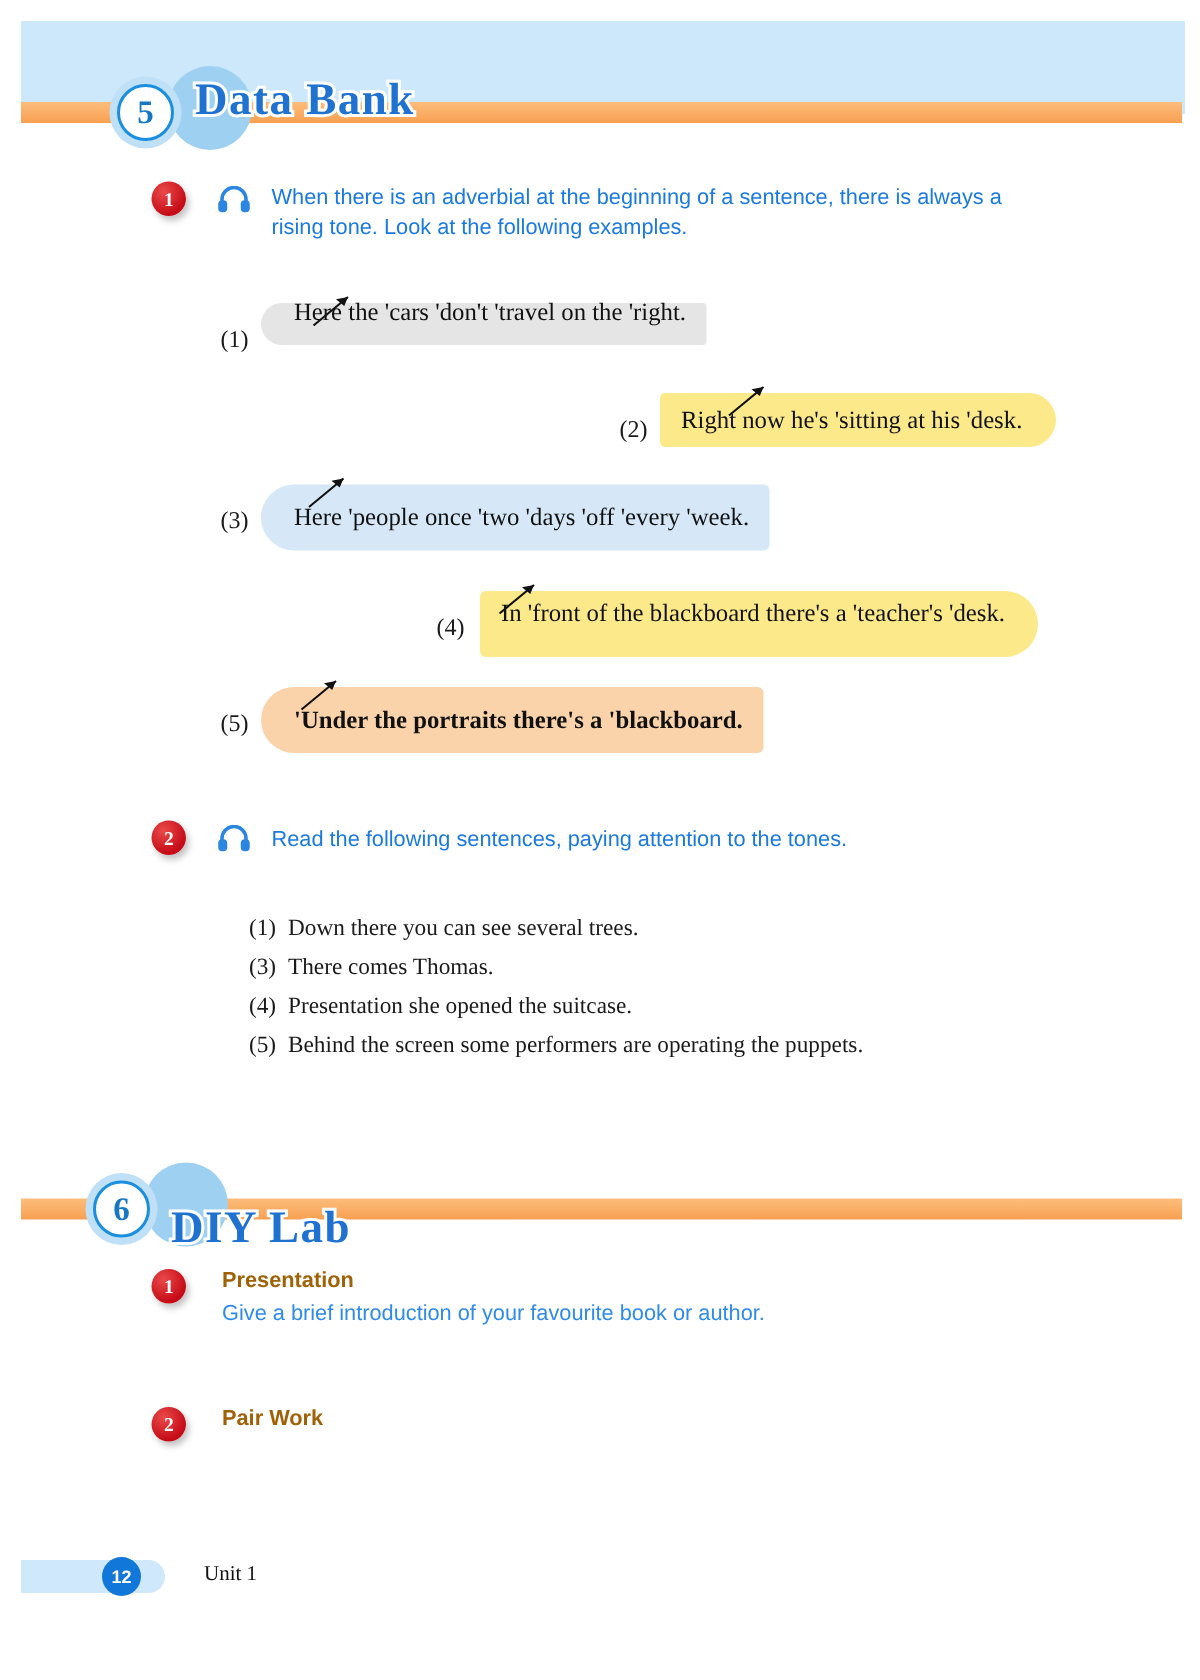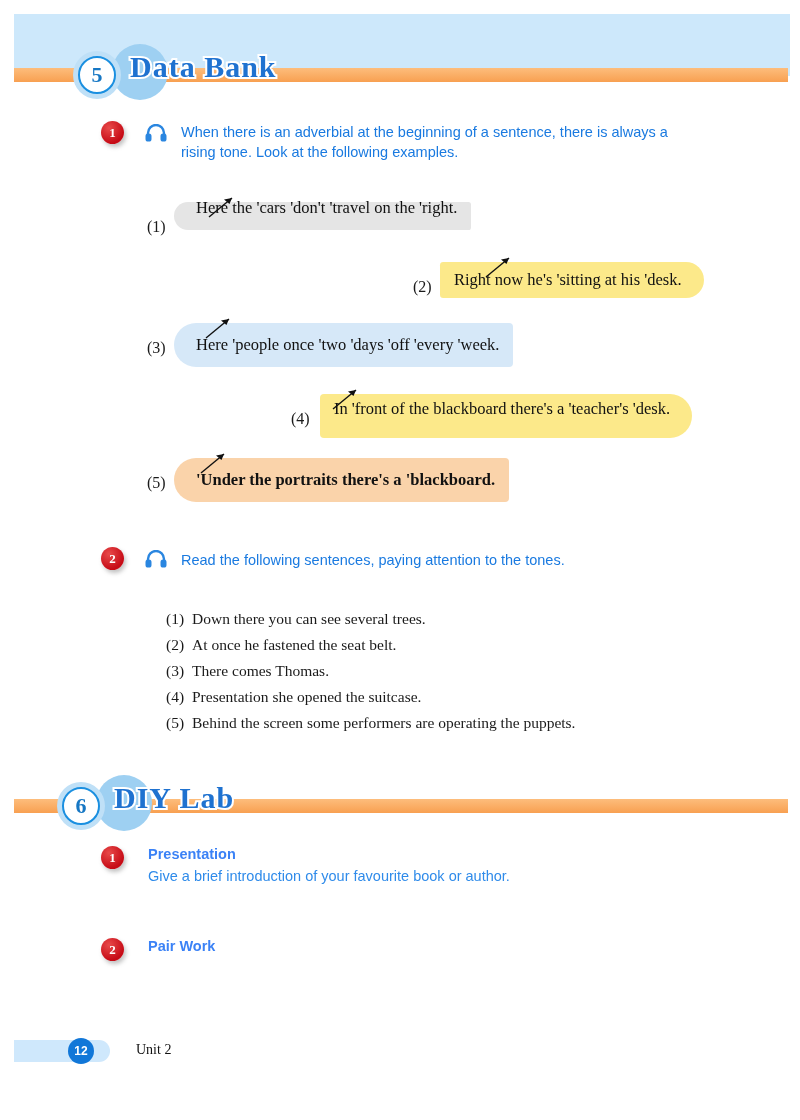--- a/index.html
+++ b/index.html
@@ -150,21 +150,21 @@
     line-height: 26px;
   }
   .sent-list li { list-style: none; }
   .sent-list .n { display: inline-block; width: 26px; }
 
   
   .task { position: absolute; }
   .task-title {
     font-size: 14.5px;
     font-weight: bold;
-    color: #3b82f6;
+    color: #a16207;
     margin-bottom: 4px;
   }
   .task-body {
     font-size: 14.5px;
     color: #2f8bea;
     line-height: 21px;
   }
 
   
   .footer-pill {
@@ -290,50 +290,47 @@
       <rect x="0.5" y="9.5" width="6" height="8" rx="2.6" fill="#2a86e0"></rect>
       <rect x="15.5" y="9.5" width="6" height="8" rx="2.6" fill="#2a86e0"></rect>
     </svg>
   </span>
 
   <div class="instruction" style="left:181px; top:550px; width:520px;">Read the following sentences, paying attention to the tones.</div>
 
   <ul class="sent-list" style="left:150px; top:590px; margin:16px; padding:0;">
     <li>
       <span class="n">(1)</span><span>Down there you can see several trees.</span>
-    </li>
-    <li>
-      <span class="n">(2)</span><span>At once he fastened the seat belt.</span>
     </li>
     <li>
       <span class="n">(3)</span><span>There comes Thomas.</span>
     </li>
     <li>
       <span class="n">(4)</span><span>Presentation she opened the suitcase.</span>
     </li>
     <li>
       <span class="n">(5)</span><span>Behind the screen some performers are operating the puppets.</span>
     </li>
   </ul>
 
   <div class="section-header" style="top:775px;">
     <div class="bar"></div>
     <div class="halo" style="left:96px;"></div>
     <div class="numcircle" style="left:62px;">6</div>
-    <div class="title" style="left:114px;">DIY  Lab</div>
+    <div class="title" style="left:114px;margin-top:21px;">DIY  Lab</div>
   </div>
 
   <div class="badge" style="left:101px; top:846px;">1</div>
   <div class="task" style="left:148px; top:846px; width:560px;">
     <div class="task-title">Presentation</div>
     <div class="task-body">Give a brief introduction of your favourite book or author.</div>
   </div>
 
   <div class="badge" style="left:101px; top:938px;">2</div>
   <div class="task" style="left:148px; top:938px; width:440px;">
     <div class="task-title">Pair Work</div>
   </div>
 
   <div class="footer-pill"></div>
   <div class="footer-num">12</div>
-  <div class="footer-unit">Unit 2</div>
+  <div class="footer-unit">Unit 1</div>
 
 </div>
 
 </body></html>

